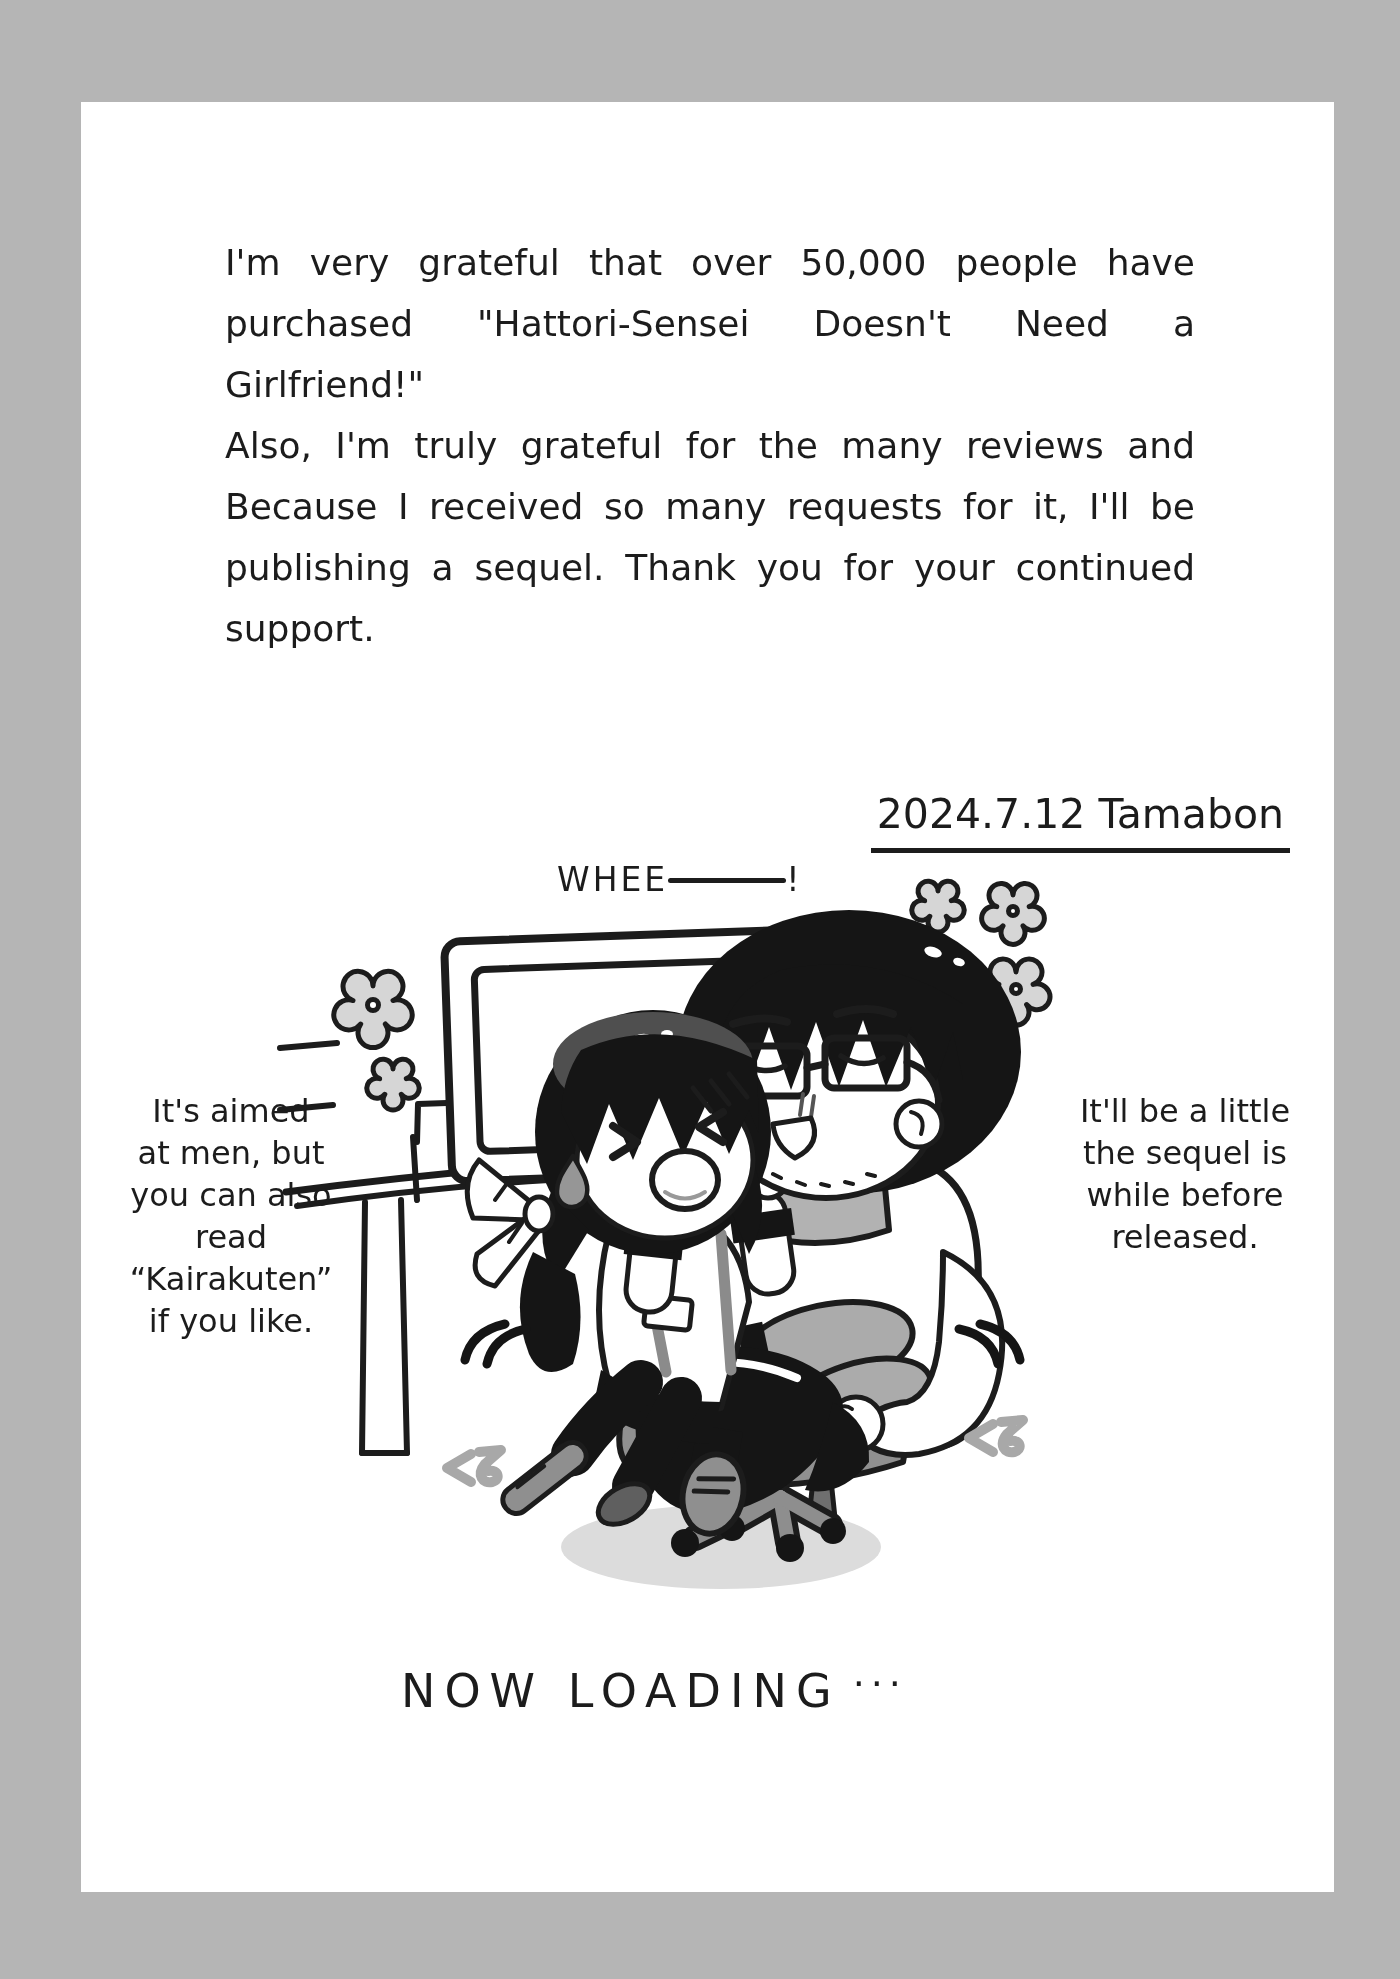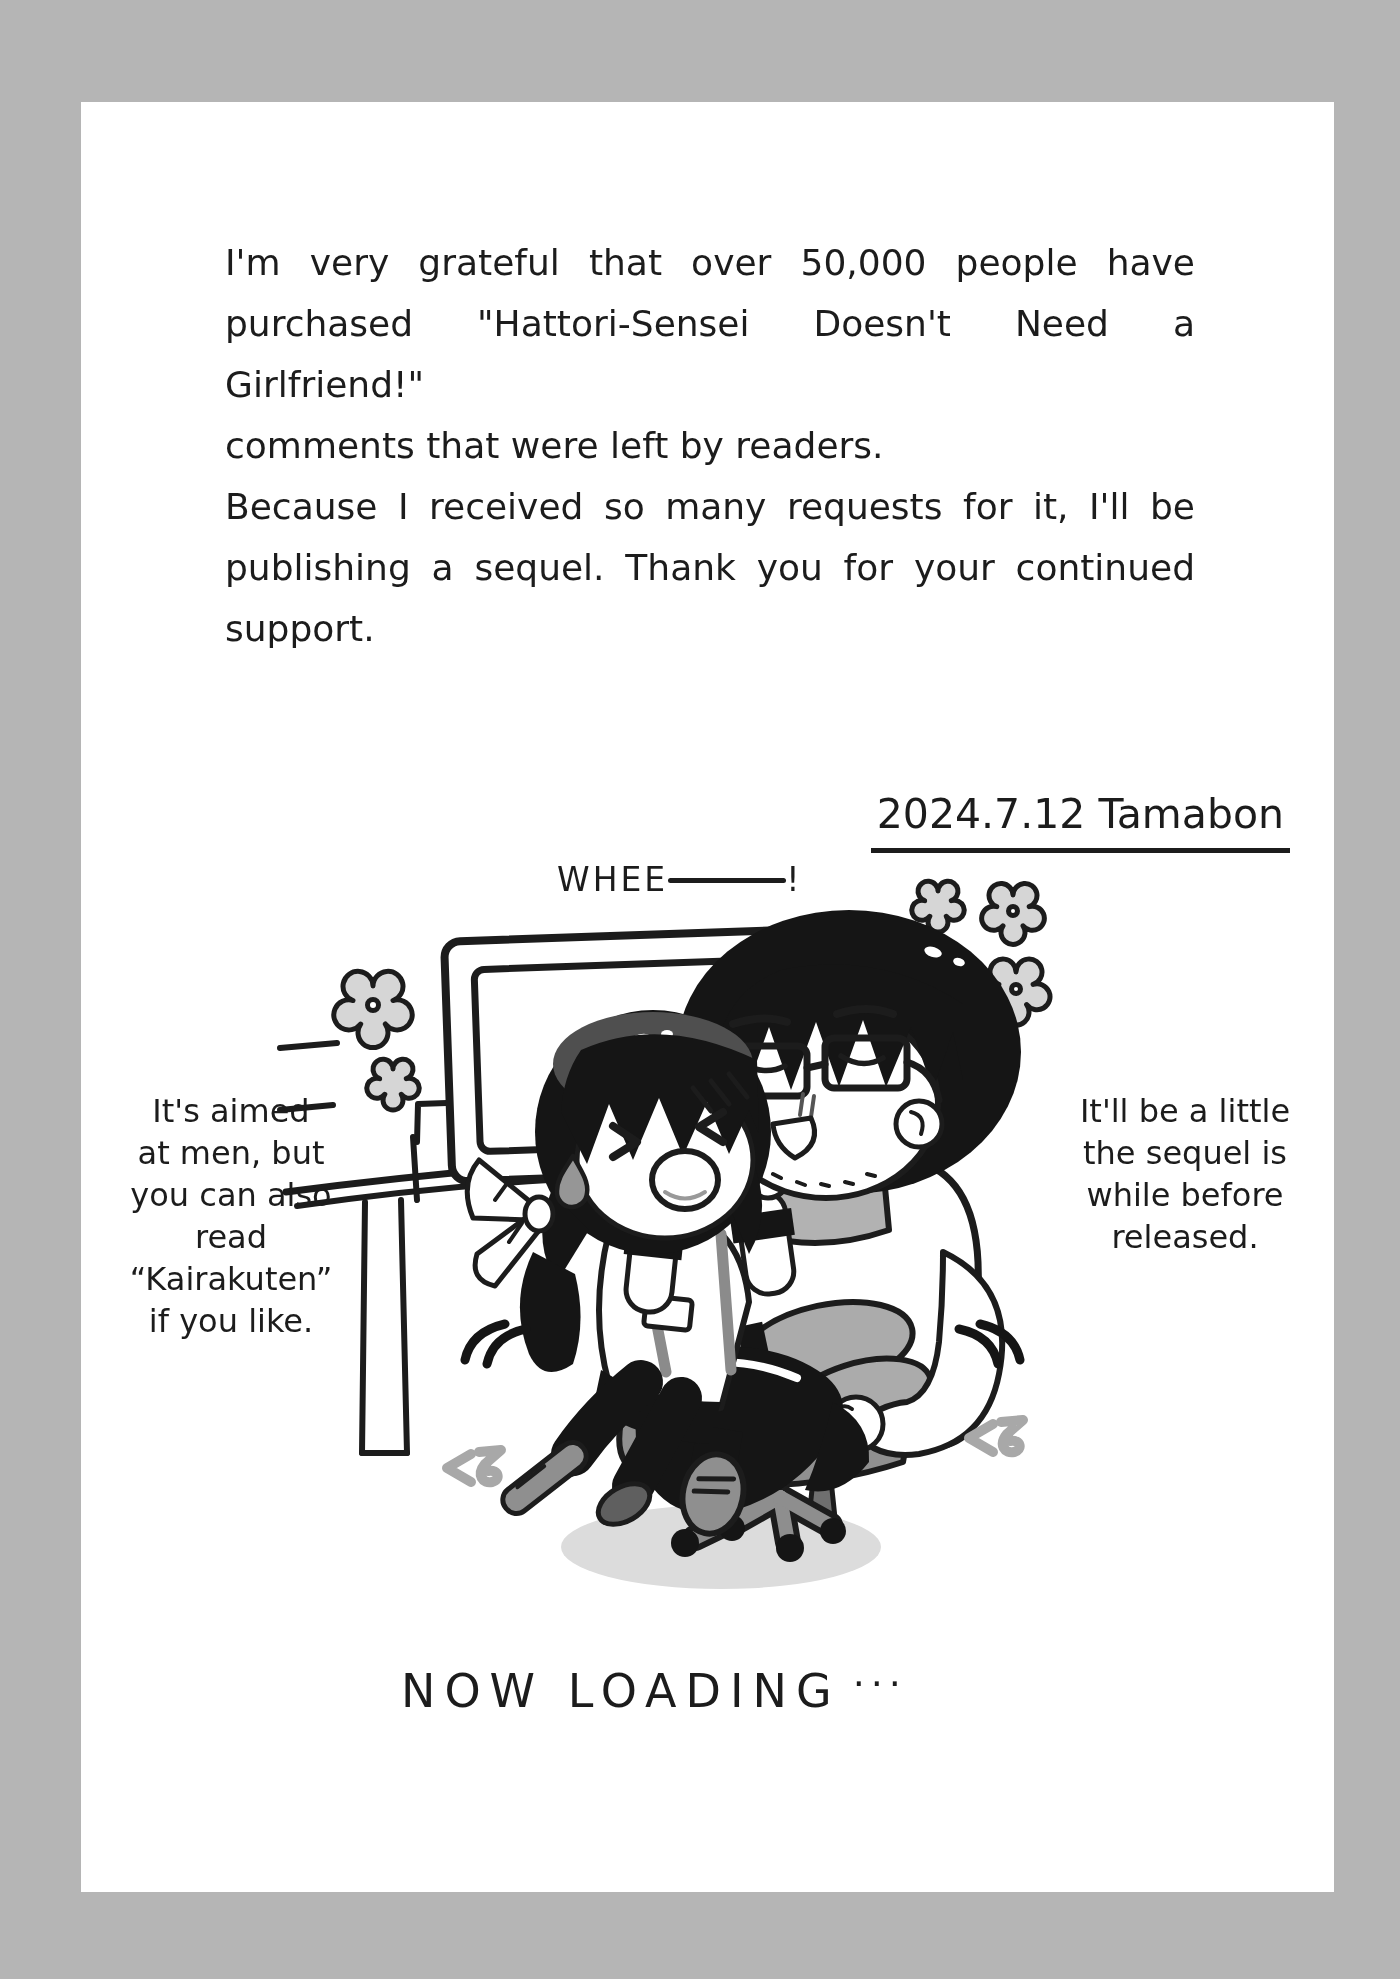--- a/index.html
+++ b/index.html
@@ -217,21 +217,21 @@
       <g stroke="#a8a8a8" stroke-width="10" fill="none">
         <path d="M912,1322 L888,1336 L912,1350"></path>
         <path d="M920,1320 L942,1318 L926,1332 C917,1343 924,1352 933,1350 C942,1348 940,1337 929,1339"></path>
       </g>
     </svg>
 
     <div class="afterword">
       <div class="line j">I'm very grateful that over 50,000 people have</div>
       <div class="line j">purchased "Hattori-Sensei Doesn't Need a</div>
       <div class="line">Girlfriend!"</div>
-      <div class="line">comments that were left by readers.</div>
+      <div class="line j">Also, I'm truly grateful for the many reviews and</div>
       <div class="line j">Because I received so many requests for it, I'll be</div>
       <div class="line j">publishing a sequel. Thank you for your continued</div>
       <div class="line">support.</div>
     </div>
 
     <div class="signature">2024.7.12 Tamabon</div>
 
     <div class="whee">
       <span>WHEE</span>
       <span class="whee-dash"></span>

